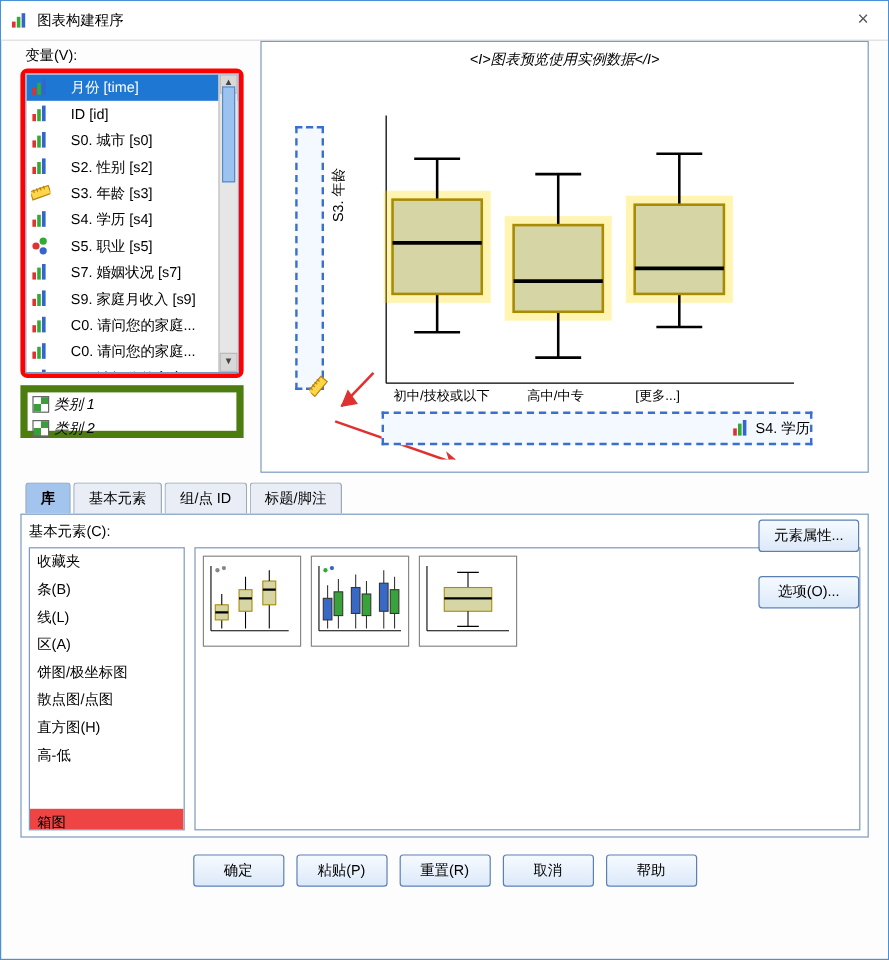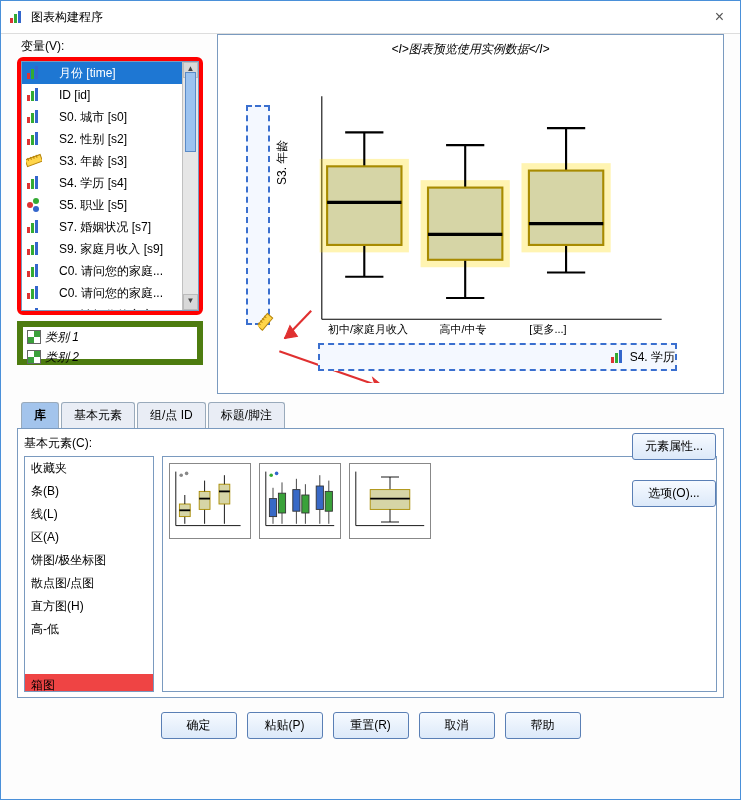--- a/index.html
+++ b/index.html
@@ -228,21 +228,21 @@
                 <rect class="glow" x="262" y="87" width="76" height="76"></rect>
                 <line x1="300" y1="50" x2="300" y2="90" stroke="#000" stroke-width="2"></line>
                 <line x1="282" y1="50" x2="318" y2="50" stroke="#000" stroke-width="2"></line>
                 <line x1="300" y1="160" x2="300" y2="186" stroke="#000" stroke-width="2"></line>
                 <line x1="282" y1="186" x2="318" y2="186" stroke="#000" stroke-width="2"></line>
                 <rect class="box-fill" x="265" y="90" width="70" height="70"></rect>
                 <line x1="265" y1="140" x2="335" y2="140" stroke="#000" stroke-width="3"></line>
               </g>
           </svg>
 
-          <div class="cat-tick" style="left:95px;width:90px">初中/家庭月收入</div>
+          <div class="cat-tick" style="left:95px;width:90px">初中/技校或以下</div>
           <div class="cat-tick" style="left:195px;width:80px">高中/中专</div>
           <div class="cat-tick" style="left:285px;width:70px">[更多...]</div>
 
           <div class="dropzone-x">
             <svg width="16" height="16">
                 <use href="#i-bars"></use>
               </svg>
             <span class="xlbl">S4. 学历</span>
           </div>
         </div>

